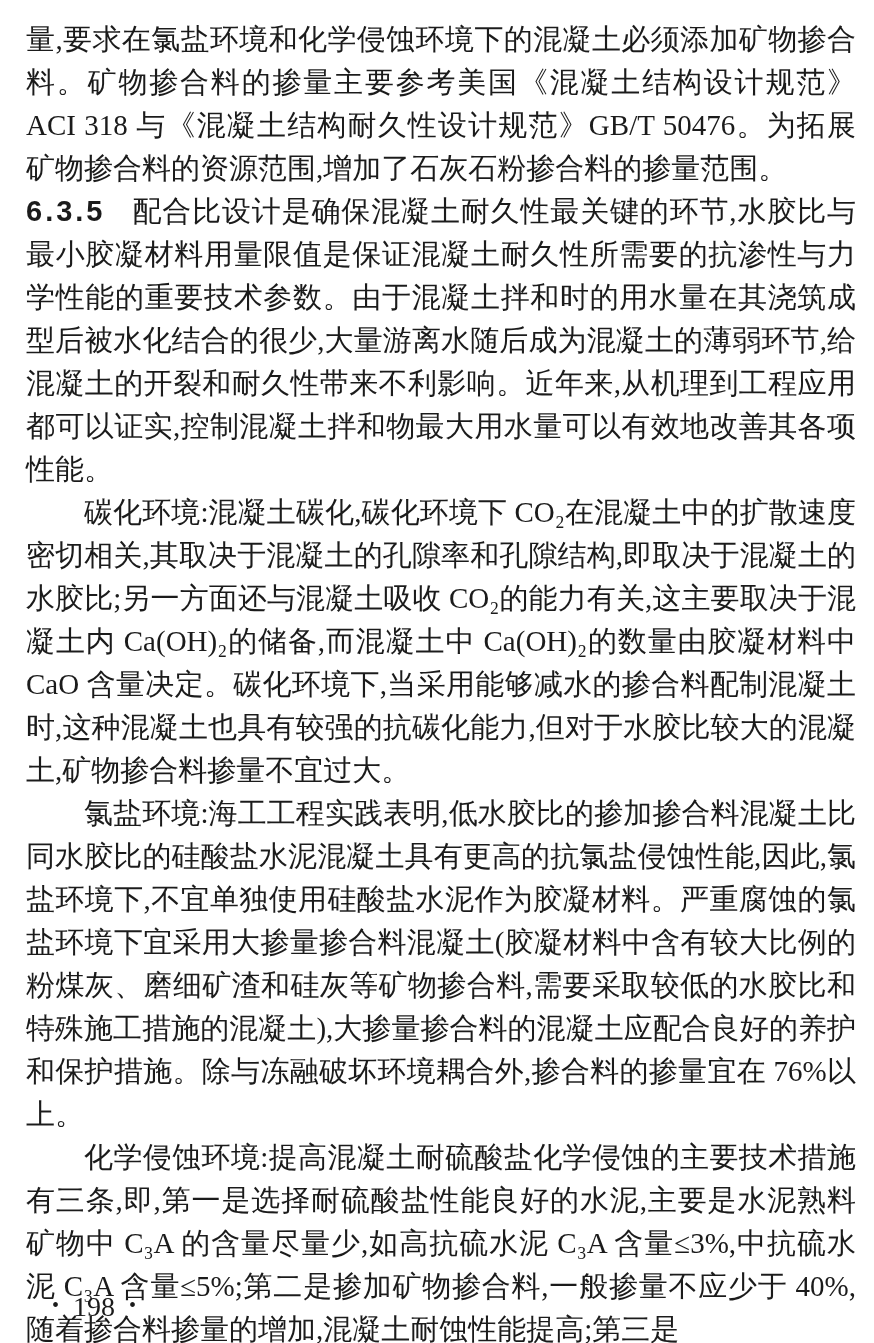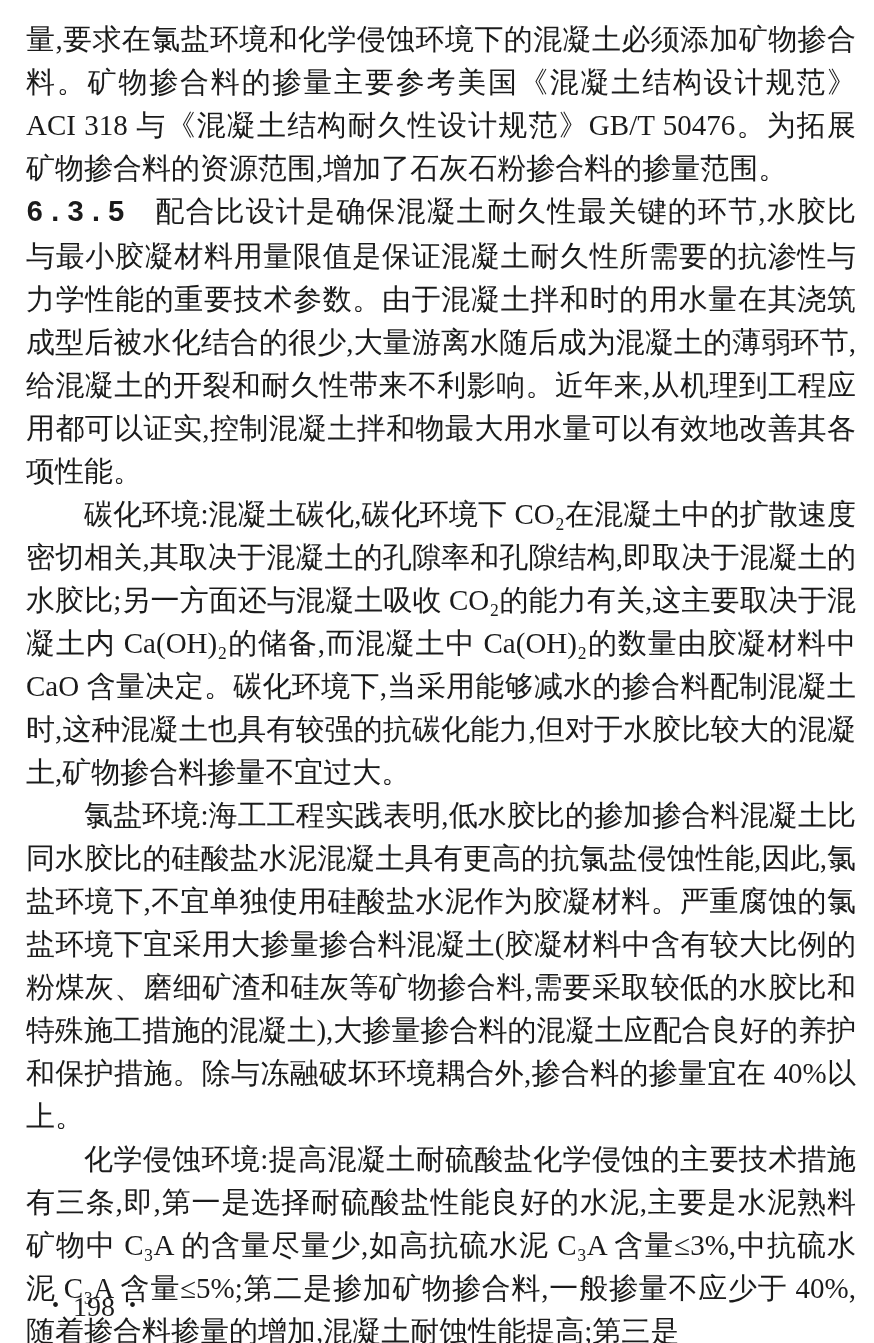--- a/index.html
+++ b/index.html
@@ -27,21 +27,21 @@
     margin: 0;
     padding: 0;
   }
   p.para.indent {
     text-indent: 2em;
   }
   .lead {
     font-weight: 700;
     letter-spacing: 3px;
     margin-right: 0.9em;
-    font-family: Liberation Mono, monospace;
+    font-family: Liberation Sans, sans-serif;
     margin-top: 8px;
   }
   .footer {
     position: absolute;
     left: 52px;
     bottom: 22px;
     font-size: 28px;
     line-height: 1;
     display: flex;
     align-items: center;
@@ -55,21 +55,21 @@
   }
 </style>
 </head>
 <body>
 
 <div class="page">
   <div class="content" id="paragraphs">
       <p class="para">量,要求在氯盐环境和化学侵蚀环境下的混凝土必须添加矿物掺合料。矿物掺合料的掺量主要参考美国《混凝土结构设计规范》ACI 318 与《混凝土结构耐久性设计规范》GB/T 50476。为拓展矿物掺合料的资源范围,增加了石灰石粉掺合料的掺量范围。</p>
       <p class="para"><span class="lead">6.3.5</span>配合比设计是确保混凝土耐久性最关键的环节,水胶比与最小胶凝材料用量限值是保证混凝土耐久性所需要的抗渗性与力学性能的重要技术参数。由于混凝土拌和时的用水量在其浇筑成型后被水化结合的很少,大量游离水随后成为混凝土的薄弱环节,给混凝土的开裂和耐久性带来不利影响。近年来,从机理到工程应用都可以证实,控制混凝土拌和物最大用水量可以有效地改善其各项性能。</p>
       <p class="para indent">碳化环境:混凝土碳化,碳化环境下 CO₂在混凝土中的扩散速度密切相关,其取决于混凝土的孔隙率和孔隙结构,即取决于混凝土的水胶比;另一方面还与混凝土吸收 CO₂的能力有关,这主要取决于混凝土内 Ca(OH)₂的储备,而混凝土中 Ca(OH)₂的数量由胶凝材料中 CaO 含量决定。碳化环境下,当采用能够减水的掺合料配制混凝土时,这种混凝土也具有较强的抗碳化能力,但对于水胶比较大的混凝土,矿物掺合料掺量不宜过大。</p>
-      <p class="para indent">氯盐环境:海工工程实践表明,低水胶比的掺加掺合料混凝土比同水胶比的硅酸盐水泥混凝土具有更高的抗氯盐侵蚀性能,因此,氯盐环境下,不宜单独使用硅酸盐水泥作为胶凝材料。严重腐蚀的氯盐环境下宜采用大掺量掺合料混凝土(胶凝材料中含有较大比例的粉煤灰、磨细矿渣和硅灰等矿物掺合料,需要采取较低的水胶比和特殊施工措施的混凝土),大掺量掺合料的混凝土应配合良好的养护和保护措施。除与冻融破坏环境耦合外,掺合料的掺量宜在 40%以上。</p>
+      <p class="para indent">氯盐环境:海工工程实践表明,低水胶比的掺加掺合料混凝土比同水胶比的硅酸盐水泥混凝土具有更高的抗氯盐侵蚀性能,因此,氯盐环境下,不宜单独使用硅酸盐水泥作为胶凝材料。严重腐蚀的氯盐环境下宜采用大掺量掺合料混凝土(胶凝材料中含有较大比例的粉煤灰、磨细矿渣和硅灰等矿物掺合料,需要采取较低的水胶比和特殊施工措施的混凝土),大掺量掺合料的混凝土应配合良好的养护和保护措施。除与冻融破坏环境耦合外,掺合料的掺量宜在 76%以上。</p>
       <p class="para indent">化学侵蚀环境:提高混凝土耐硫酸盐化学侵蚀的主要技术措施有三条,即,第一是选择耐硫酸盐性能良好的水泥,主要是水泥熟料矿物中 C₃A 的含量尽量少,如高抗硫水泥 C₃A 含量≤3%,中抗硫水泥 C₃A 含量≤5%;第二是掺加矿物掺合料,一般掺量不应少于 40%,随着掺合料掺量的增加,混凝土耐蚀性能提高;第三是</p>
     </div>
   <div class="footer">
     <span class="dot">•</span>
     <span class="num">198</span>
     <span class="dot">•</span>
   </div>
 </div>
 
 </body></html>

